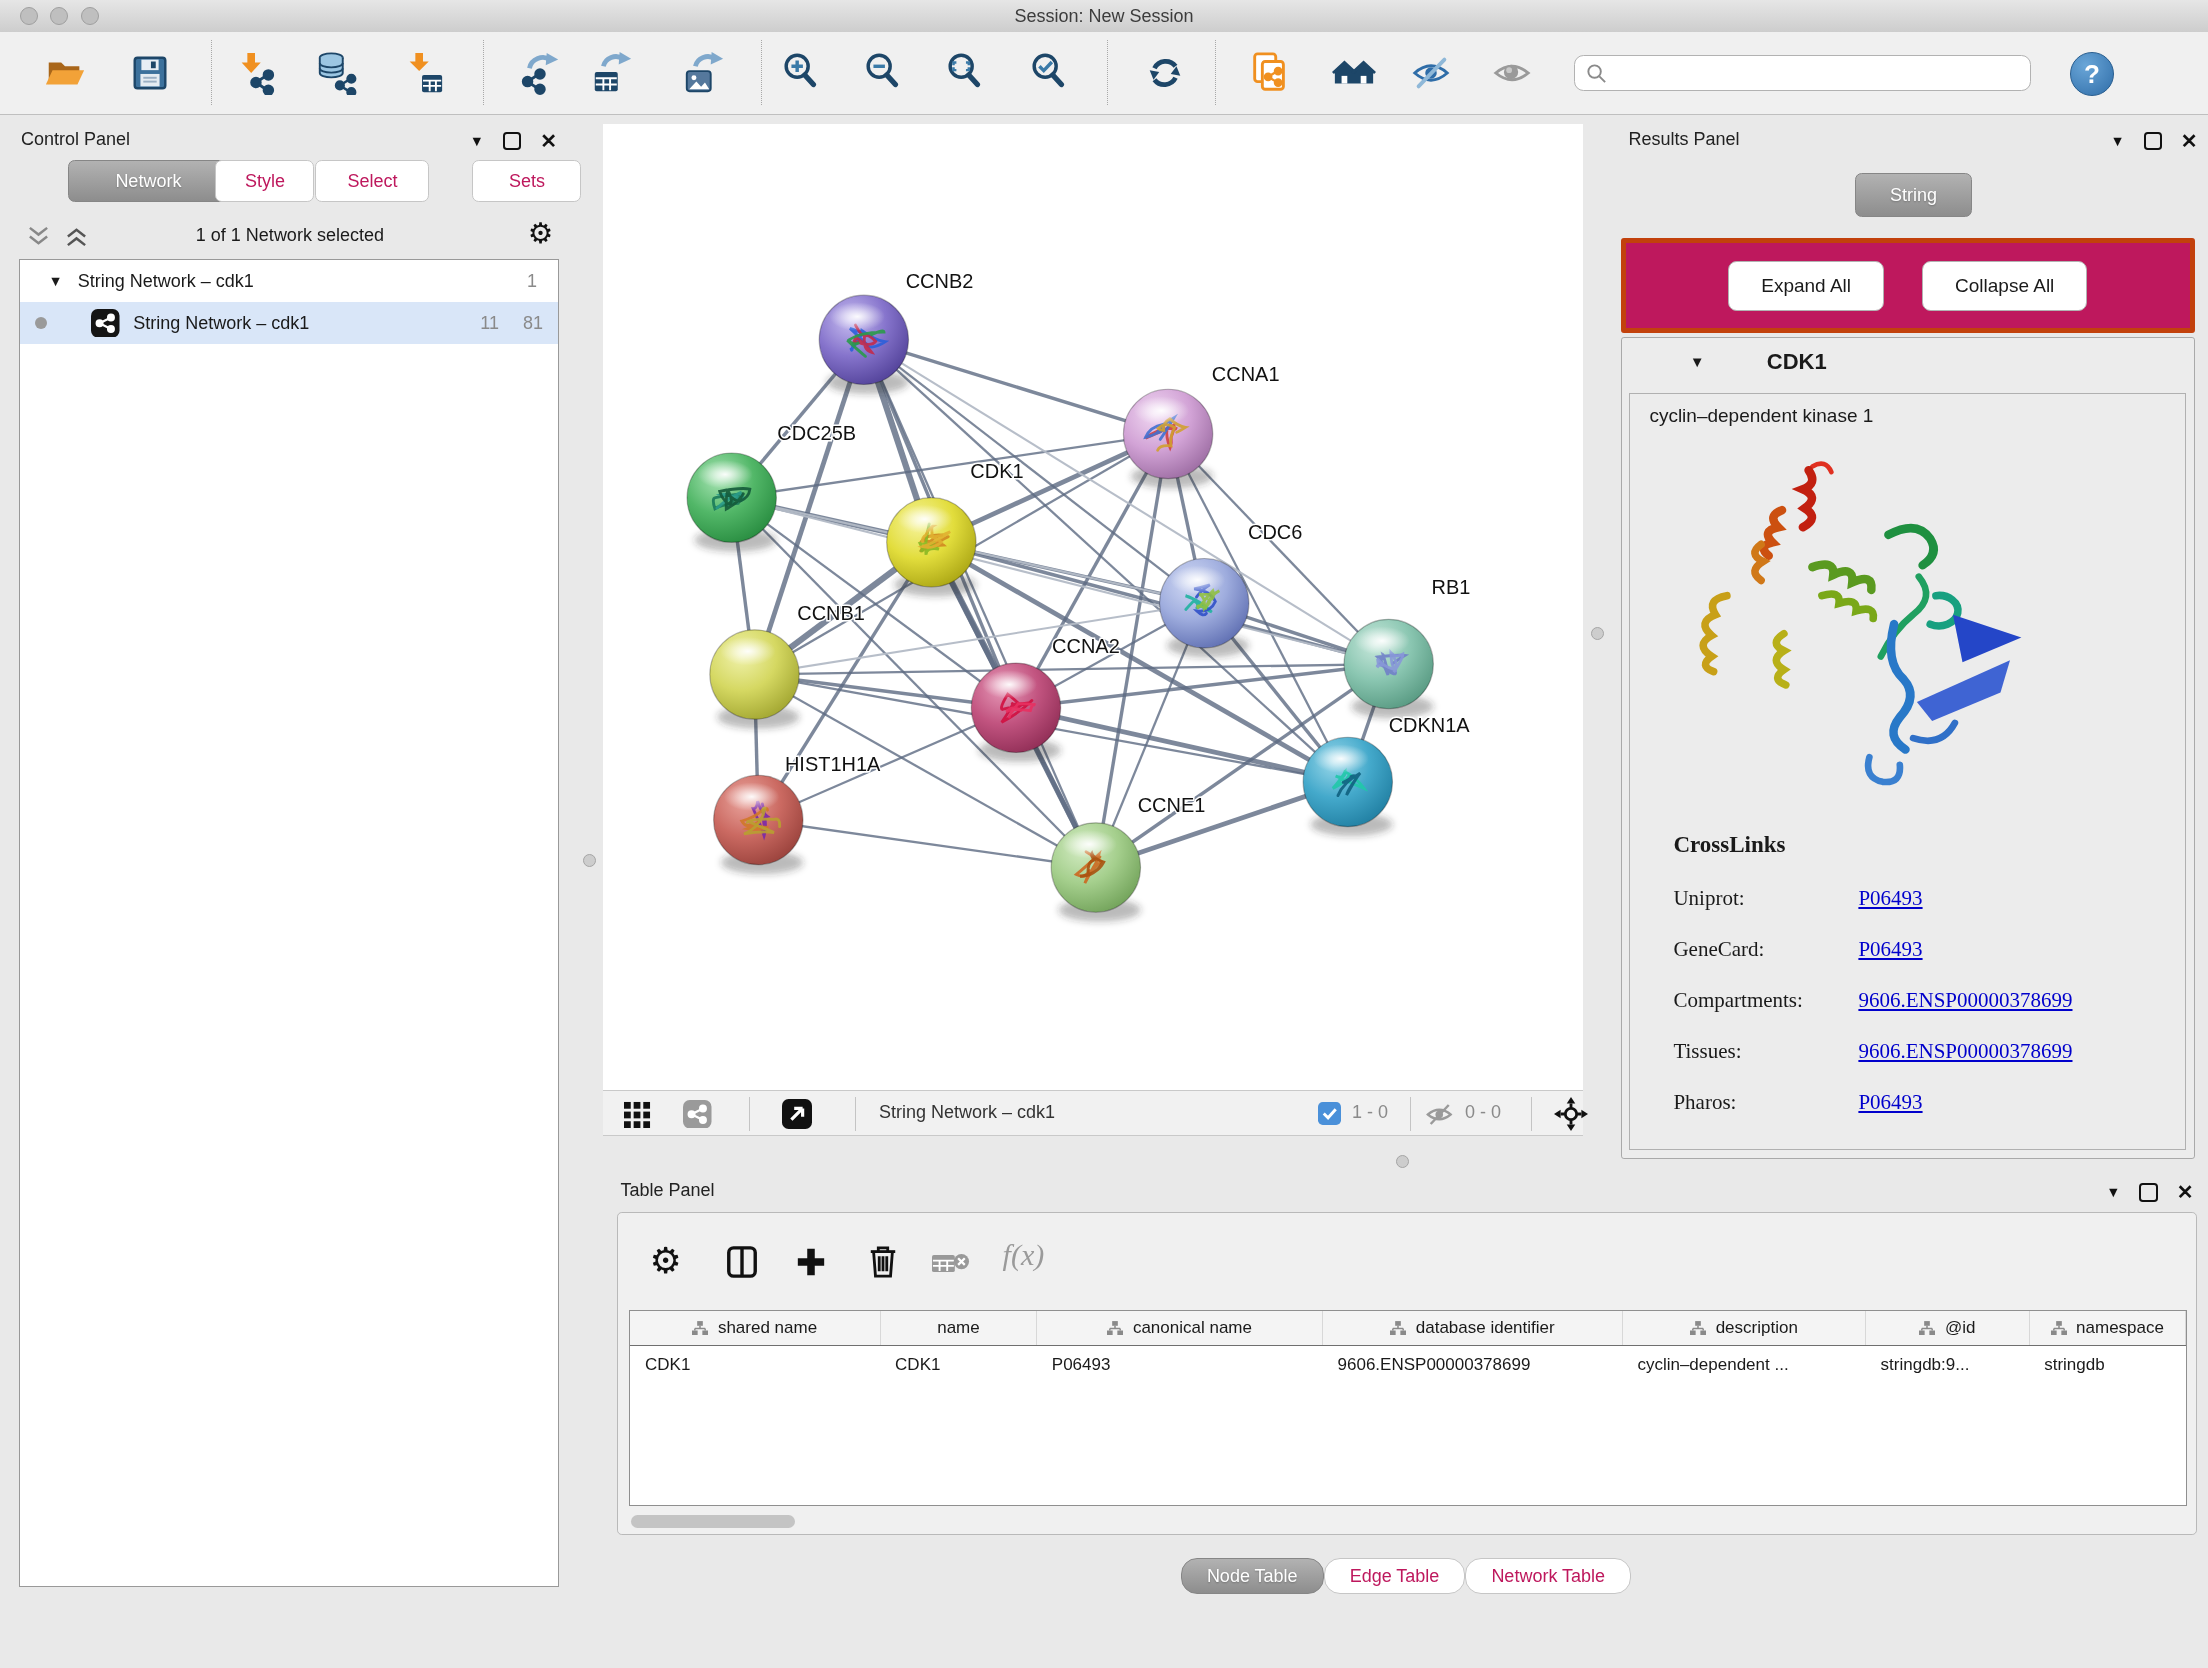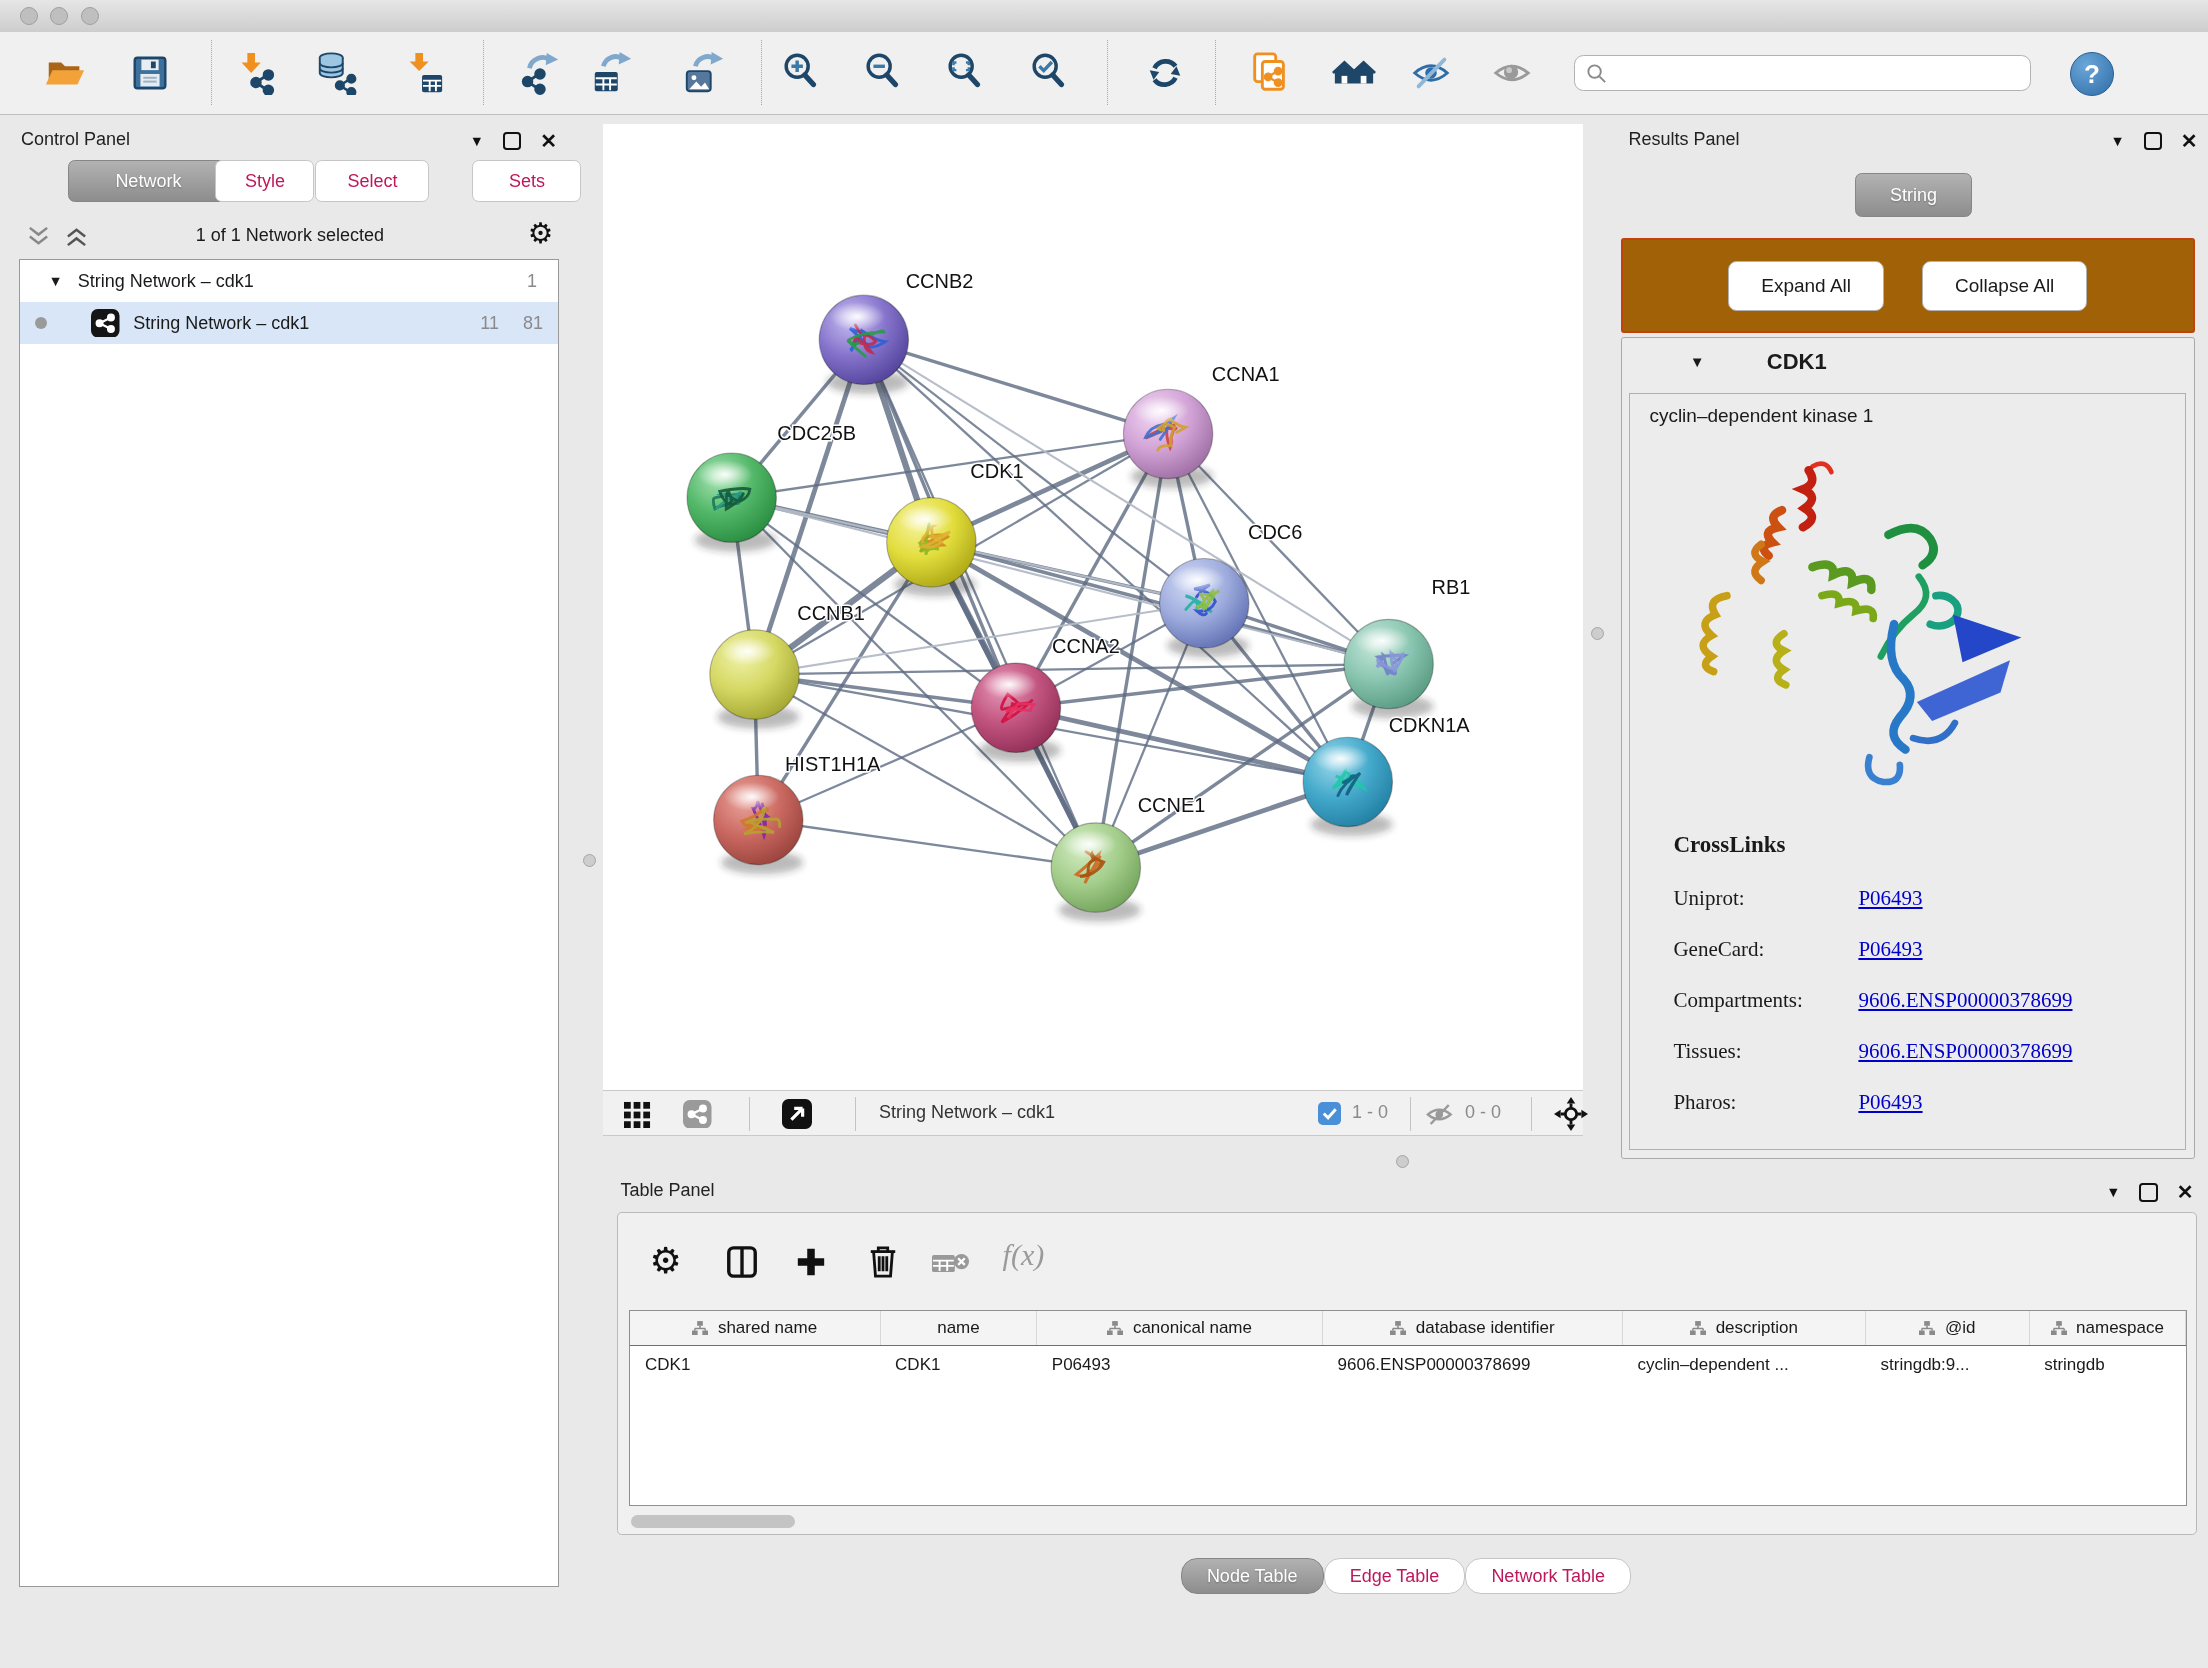--- a/index.html
+++ b/index.html
@@ -68,22 +68,22 @@
   .nf-item{position:absolute;display:flex;align-items:center;}
   .nf-sep{position:absolute;top:5.7px;height:34px;border-left:1px solid #c4c4c4;}
   .nf-title{font-size:18px;color:#333;}
   .nf-count{font-size:18px;color:#8a8a8a;}
   .splitdot{position:absolute;width:13.3px;height:13.3px;border-radius:50%;background:#cdcdcd;
     border:1px solid #a5a5a5;box-sizing:border-box;}
   
   .rpanel{position:absolute;left:1617px;top:124px;width:592px;height:1039px;}
   .rpanel .panel-title{position:absolute;left:11.4px;top:4.8px;}
   .rpanel .ph-icons{right:11.4px;top:7.6px;}
-  .rbox1{position:absolute;left:3.8px;top:114px;width:574px;height:95px;background:#a16207;
-    border:2px solid #c2410c;display:flex;align-items:center;justify-content:center;gap:38px;
+  .rbox1{position:absolute;left:3.8px;top:114px;width:574px;height:95px;background:#be185d;
+    border:5px solid #c2410c;display:flex;align-items:center;justify-content:center;gap:38px;
     box-sizing:border-box;border-radius:2.9px;}
   .rbtn{height:48px;padding:0 32px;background:#fff;border:1px solid #b2b2b2;border-radius:8.6px;
     font-size:19px;display:flex;align-items:center;}
   .rbox2{position:absolute;left:3.8px;top:213px;width:574px;height:822px;background:#ececec;
     border:1px solid #a9a9a9;box-sizing:border-box;border-radius:2.9px;}
   .rentry-header{position:relative;height:53px;}
   .re-arrow{position:absolute;left:68px;top:15px;font-size:15px;}
   .re-name{position:absolute;left:145px;top:11.4px;font-size:22px;font-weight:bold;}
   .rinner{position:absolute;left:7.6px;top:55px;right:7.6px;bottom:7.6px;background:#ececec;
     border:1px solid #b0b0b0;}
@@ -114,20 +114,21 @@
 </style>
 </head>
 <body>
 
 <div id="app">
 
   <div class="titlebar">
     <span class="light" style="left:20px"></span>
     <span class="light" style="left:50px"></span>
     <span class="light" style="left:81px"></span>
+    <div class="win-title">Session: New Session</div>
   </div>
 
   <div class="toolbar">
     <div class="tbtn" style="left:43px">
       <svg width="44" height="44" viewBox="0 0 46 46">
           <path d="M6 35 V12 h13 l4 4 h15 v6 H10 z" fill="#a9661a"></path>
           <path d="M3 35 l7-15 h33 l-7 15 z" fill="#f2a238"></path>
         </svg>
     </div>
     <div class="tbtn" style="left:128px">

